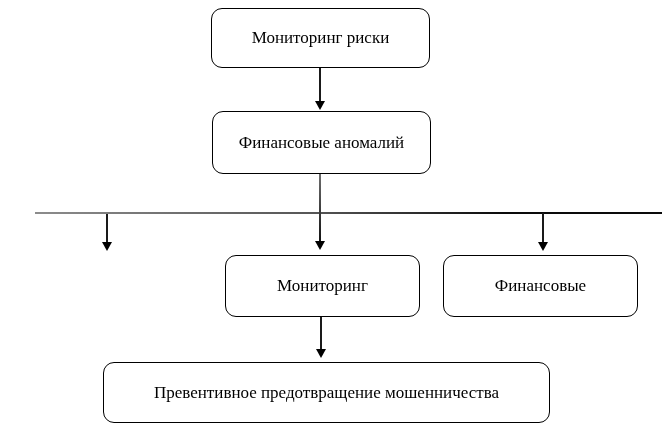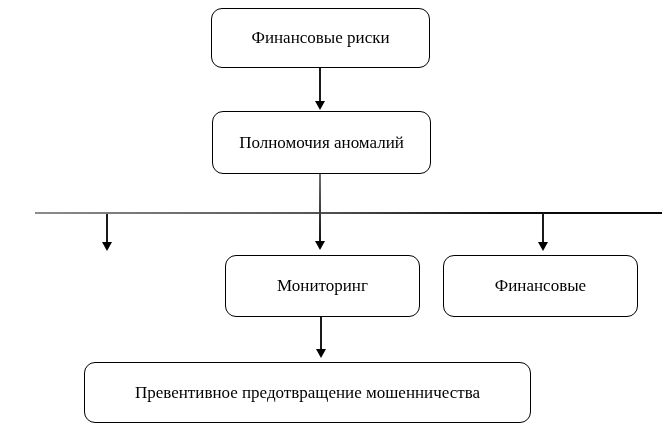--- a/index.html
+++ b/index.html
@@ -28,21 +28,21 @@
     font-size: 17px;
     color: #000000;
     line-height: 1.15;
     padding: 2px 6px;
   }
   .node-financial   { left: 211px; top:   8px; width: 219px; height: 60px; }
   .node-anomaly     { left: 212px; top: 111px; width: 219px; height: 63px; }
   .node-audit       { left:   9px; top: 255px; width: 196px; height: 62px; }
   .node-monitoring  { left: 225px; top: 255px; width: 195px; height: 62px; }
   .node-authority   { left: 443px; top: 255px; width: 195px; height: 62px; }
-  .node-prevention  { left:  84px; top: 362px; width: 447px; height: 61px; }
+  .node-prevention  { left:  103px; top: 362px; width: 447px; height: 61px; }
 
   .vline {
     position: absolute;
     width: 1.6px;
     background: #1a1a1a;
   }
   .shaft-1      { left: 319px; top:  68px; height: 34px; }
   .shaft-center { left: 319px; top: 174px; height: 68px; background: linear-gradient(to bottom, #6e6e6e, #111111); }
   .shaft-left   { left: 106px; top: 214px; height: 29px; }
   .shaft-right  { left: 542px; top: 213px; height: 30px; }
@@ -67,25 +67,25 @@
   .ah-left   { left: 102px; top: 242px; }
   .ah-right  { left: 538px; top: 242px; }
   .ah-bottom { left: 316px; top: 349px; }
 </style>
 </head>
 <body>
 
 <div class="canvas">
 
   <div class="node node-financial">
-    <span>Финансовые риски</span>
+    <span>Мониторинг риски</span>
   </div>
 
   <div class="node node-anomaly">
-    <span>Полномочия аномалий</span>
+    <span>Финансовые аномалий</span>
   </div>
 
 
   <div class="node node-monitoring">
     <span>Мониторинг</span>
   </div>
 
   <div class="node node-authority">
     <span>Финансовые</span>
   </div>

